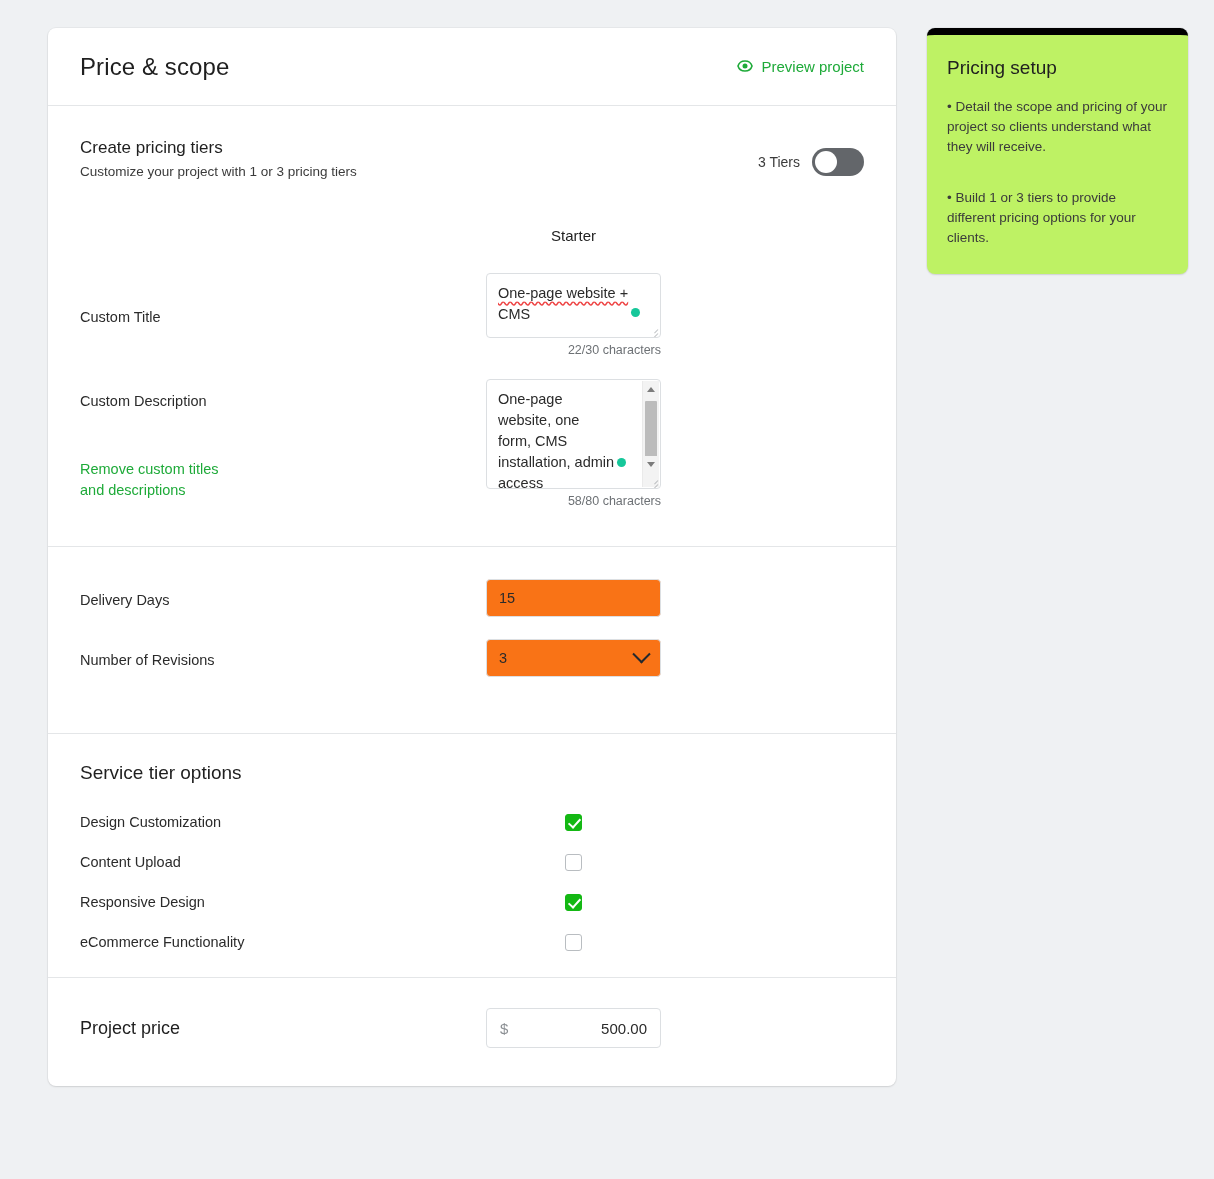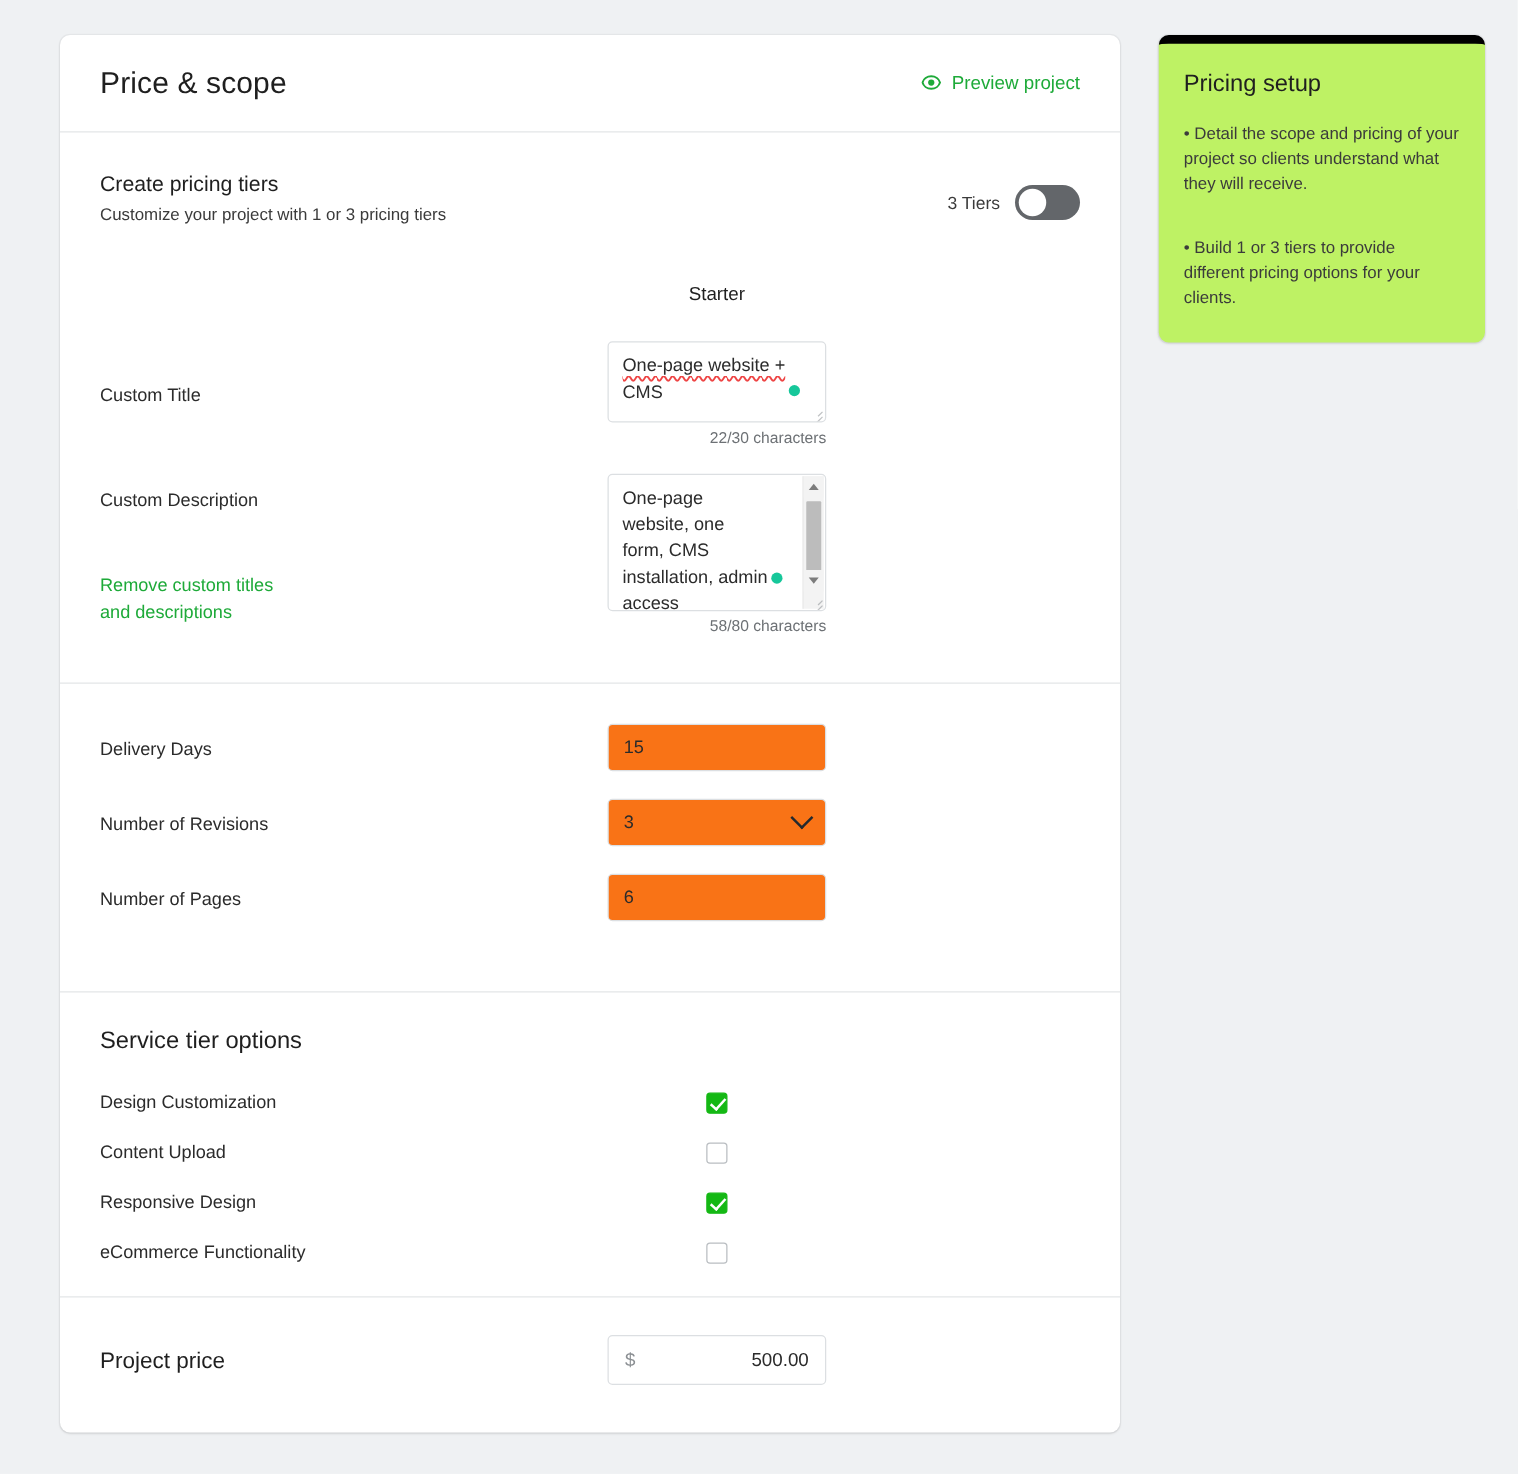--- a/index.html
+++ b/index.html
@@ -409,28 +409,20 @@
       <div class="frow" style="margin-bottom:22px;">
         <div class="flabel">Number of Revisions</div>
         <div class="fctl">
           <div class="input select">
             <span>3</span>
             <span class="chev"></span>
           </div>
         </div>
       </div>
 
-      <div class="frow" style="margin-bottom:22px;">
-        <div class="flabel">Number of Pages</div>
-        <div class="fctl">
-          <div class="input">
-            <span>6</span>
-          </div>
-        </div>
-      </div>
 
     </div>
 
     <div class="divider"></div>
 
     <div class="section" style="padding-top:28px; padding-bottom:26px;">
       <div class="sec-title" style="margin-bottom:30px;">Service tier options</div>
 
       <div class="opt-row" style="margin-bottom:23px;">
         <div class="opt-label">Design Customization</div>

